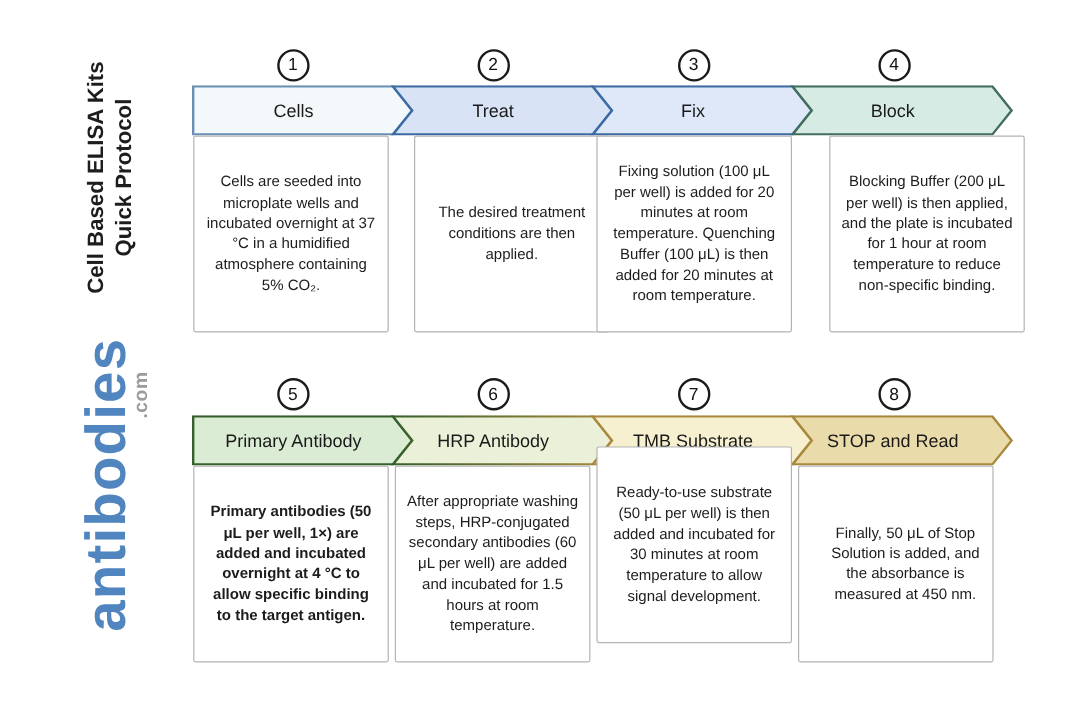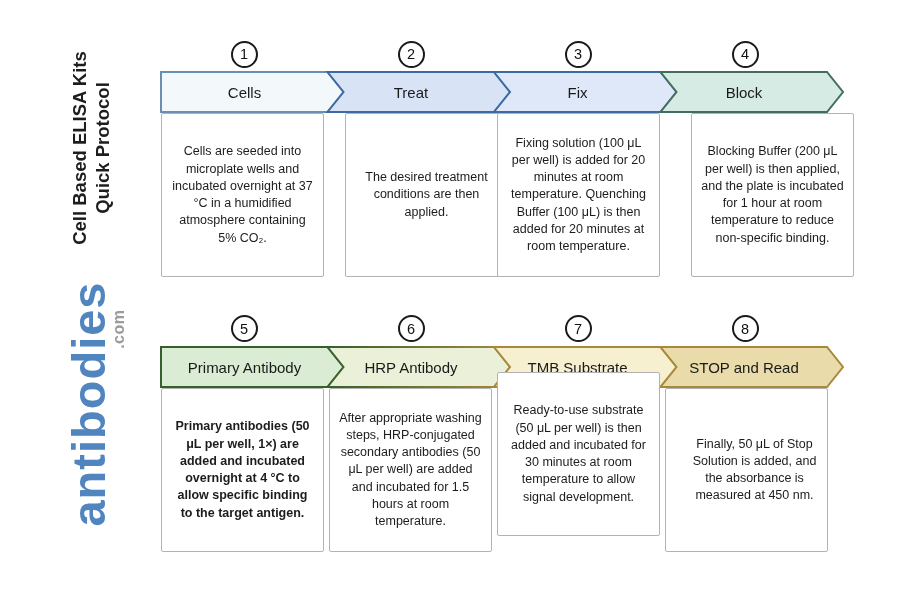--- a/index.html
+++ b/index.html
@@ -110,21 +110,21 @@
     <text x="86.5" y="26.5">Primary Antibody</text>
     <text x="253" y="26.5">HRP Antibody</text>
     <text x="419.5" y="26.5">TMB Substrate</text>
     <text x="586" y="26.5">STOP and Read</text>
   </svg>
 
   <div class="box" style="left:161px;top:388px;font-weight:bold;">
     <div>Primary antibodies (50 μL per well, 1×) are added and incubated overnight at 4 °C to allow specific binding to the target antigen.</div>
   </div>
   <div class="box" style="left:329px;top:388px;">
-    <div>After appropriate washing steps, HRP-conjugated secondary antibodies (50 μL per well) are added and incubated for 1.5 hours at room temperature.</div>
+    <div>After appropriate washing steps, HRP-conjugated secondary antibodies (60 μL per well) are added and incubated for 1.5 hours at room temperature.</div>
   </div>
   <div class="box" style="left:497px;top:372px;align-items:center;">
     <div>Ready-to-use substrate (50 μL per well) is then added and incubated for 30 minutes at room temperature to allow signal development.</div>
   </div>
   <div class="box" style="left:665px;top:388px;padding-left:25px;">
     <div>Finally, 50 μL of Stop Solution is added, and the absorbance is measured at 450 nm.</div>
   </div>
 
 </div>
 

